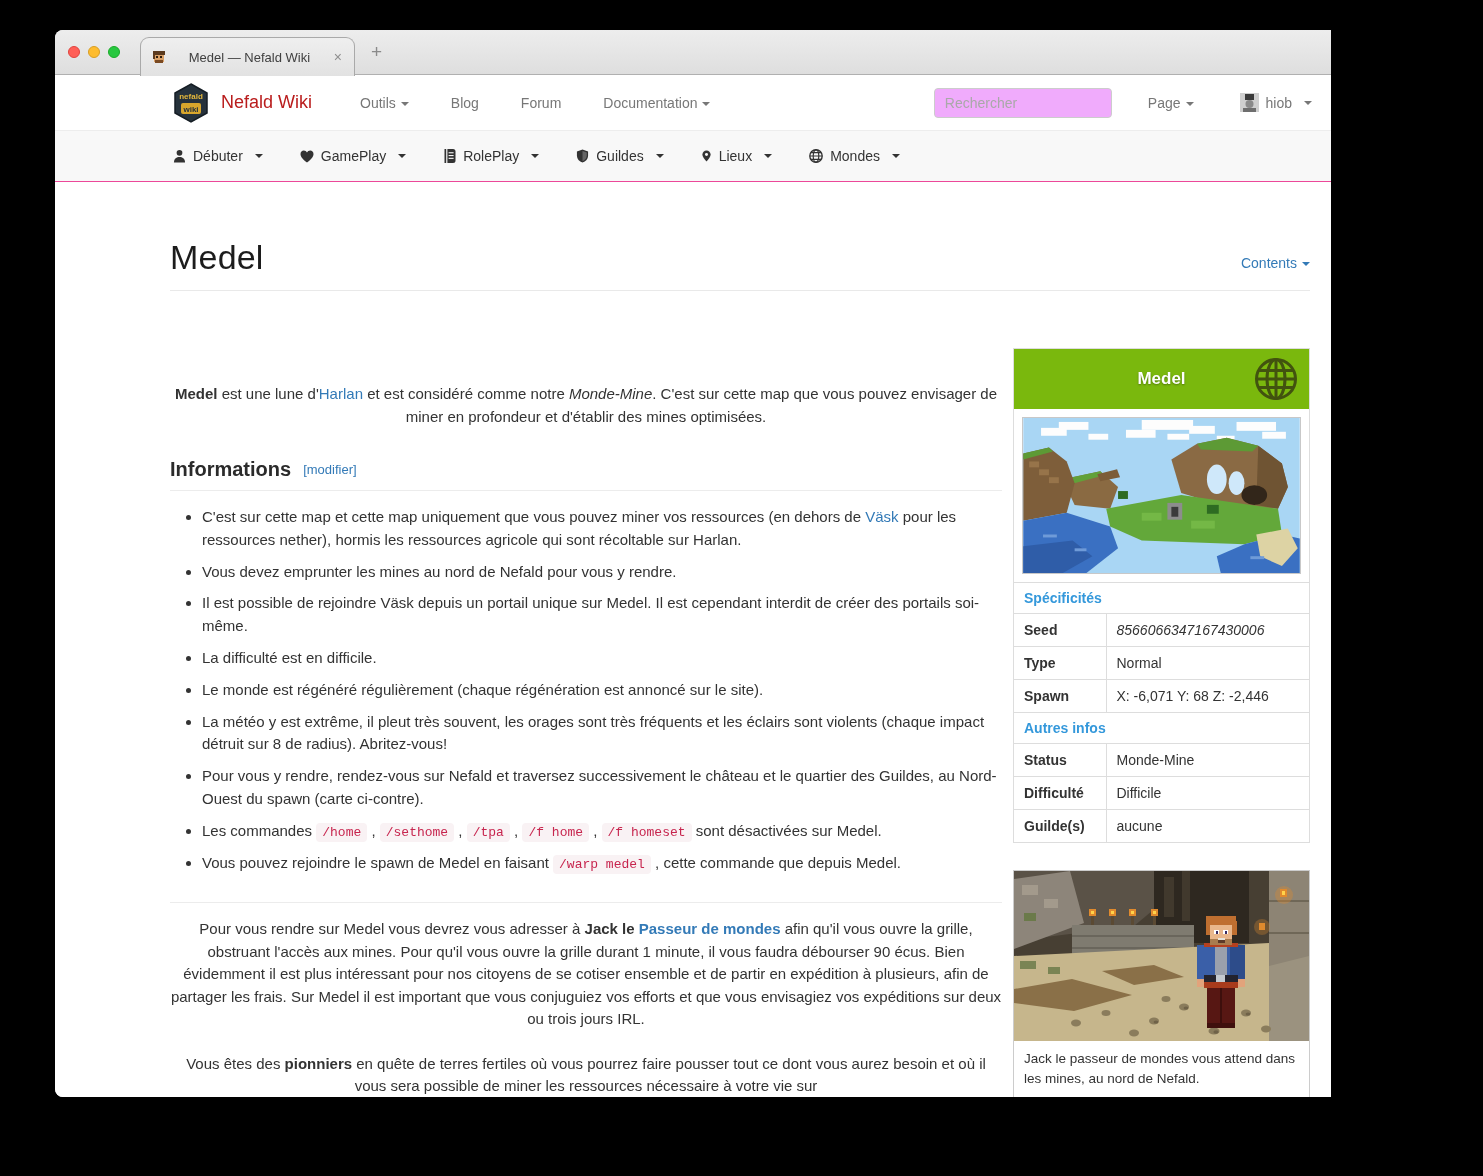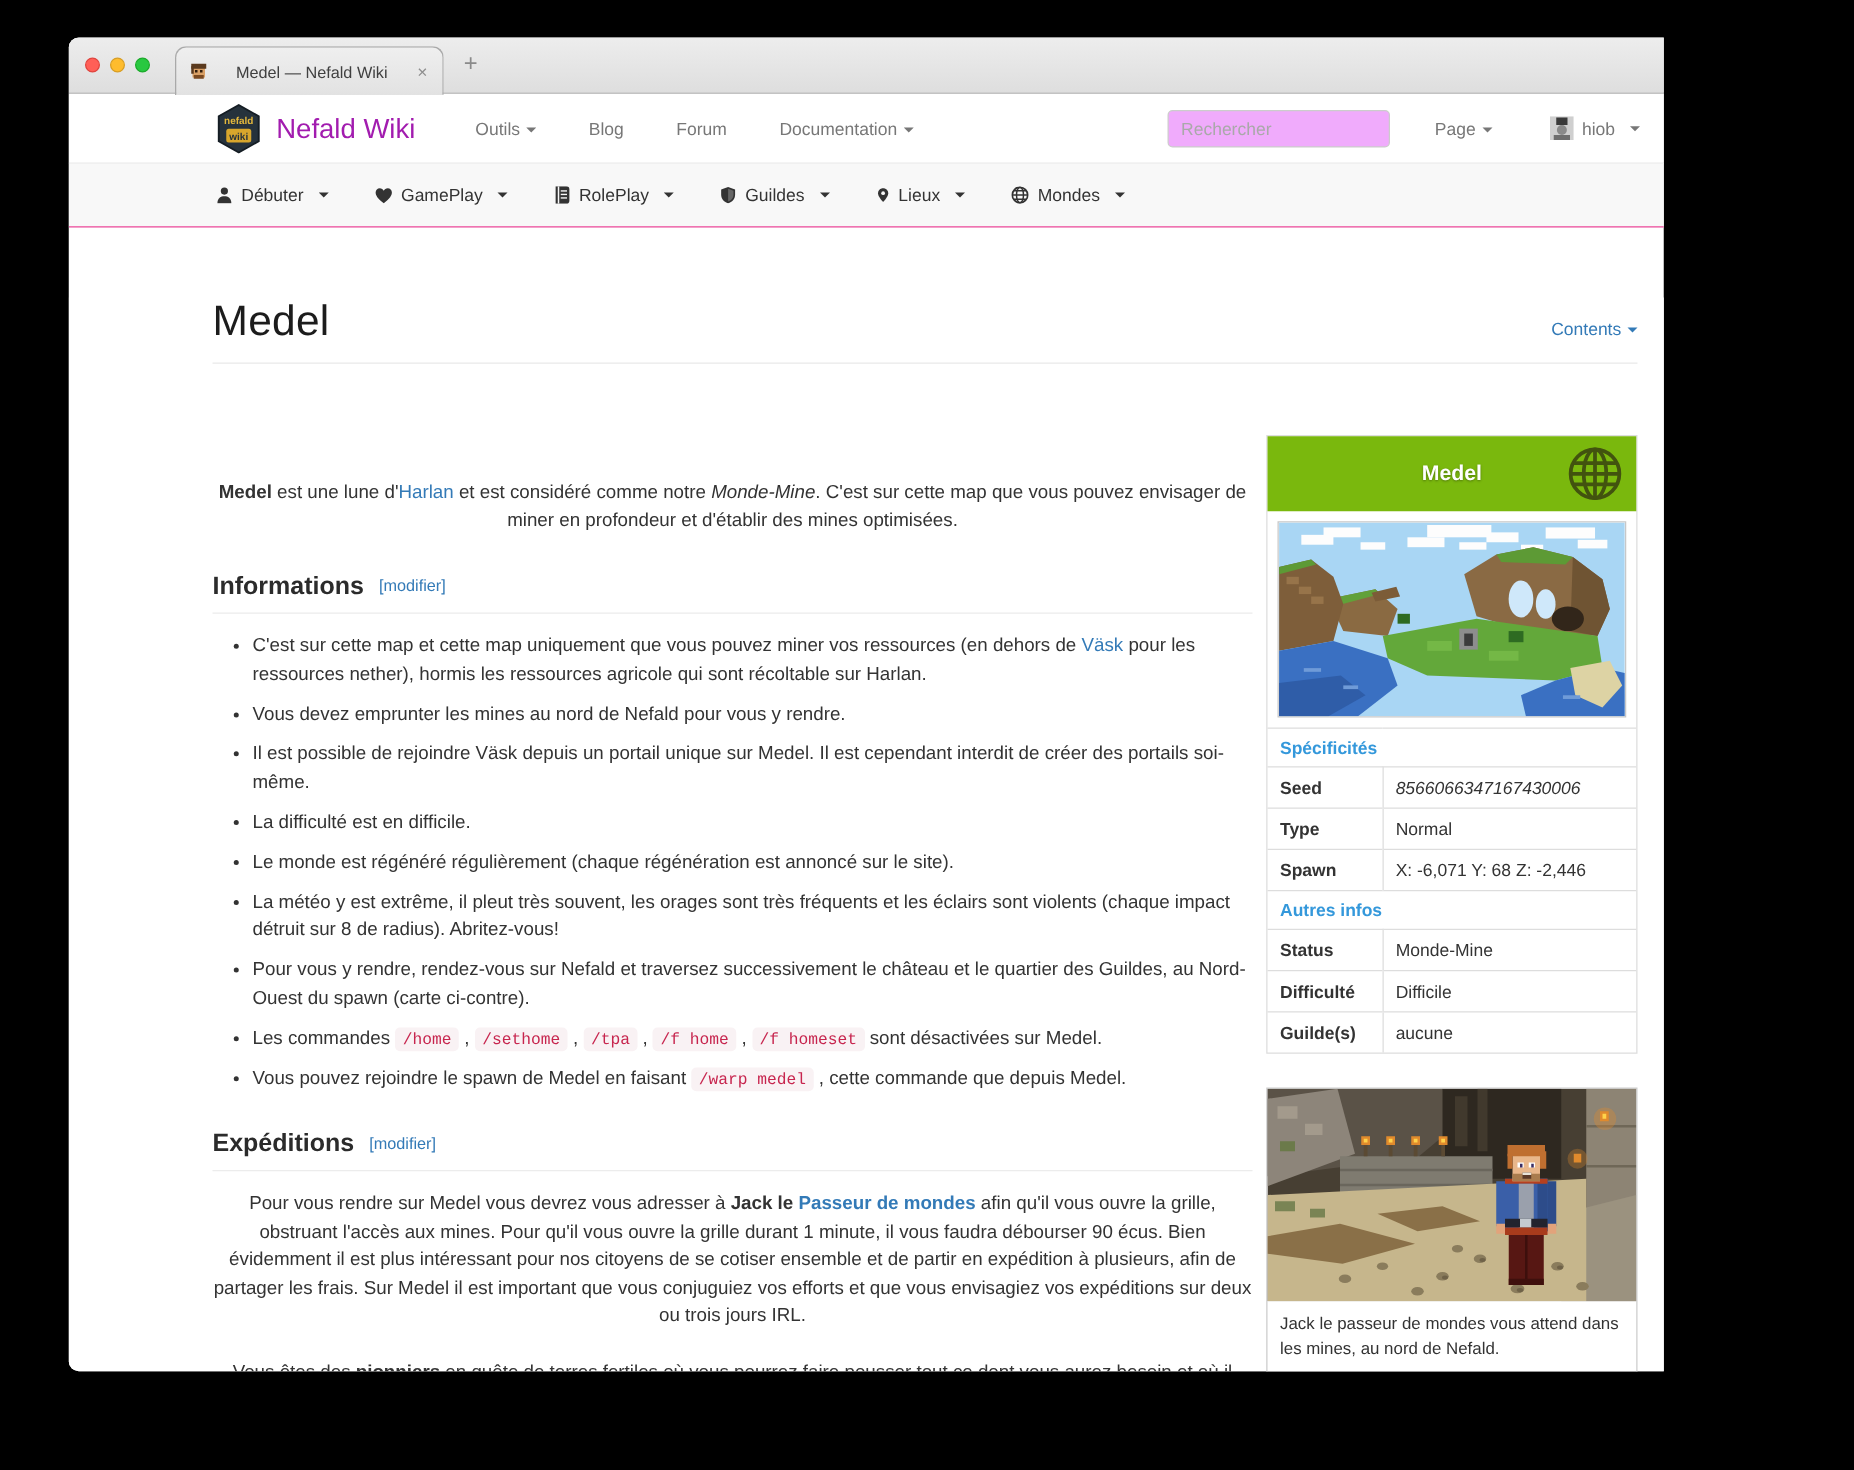--- a/index.html
+++ b/index.html
@@ -22,21 +22,21 @@
          background:linear-gradient(#efefef,#e2e2e2); border:1px solid #a9a9a9; border-bottom:none;
          border-radius:9px 9px 0 0; display:flex; align-items:center; padding:0 10px; z-index:2; }
   .tab-title { flex:1; text-align:center; font-size:13px; color:#404040; white-space:nowrap;
                overflow:hidden; }
   .tab-close { color:#8e8e8e; font-size:14px; line-height:1; cursor:default; padding:0 2px; }
   .newtab { position:absolute; left:316px; top:11px; font-size:19px; color:#8a8a8a; }
 
   
   .site-header { height:55px; background:#fff; display:flex; align-items:center;
                  padding:0 116px 0 118px; }
-  .brand { font-size:22px; color:#a21caf; margin-left:12px; }
+  .brand { font-size:18px; color:#b91c1c; margin-left:12px; }
   .main-nav { display:flex; margin-left:48px; gap:42px; align-items:center; }
   .main-nav a { font-size:14px; color:#777; text-decoration:none; white-space:nowrap; }
   .caret { display:inline-block; width:0; height:0; border-left:4px solid transparent;
            border-right:4px solid transparent; border-top:4px solid currentColor;
            margin-left:5px; vertical-align:middle; }
   .hdr-right { margin-left:auto; display:flex; align-items:center; }
   .search-input { width:178px; height:30px; border:1px solid #ccc; border-radius:4px;
                   padding:0 10px; font-size:14px; color:#333; background:#f0abfc;
                   font-family:inherit; }
   .search-input::placeholder { color:#a9a9a9; }
@@ -227,21 +227,20 @@
             <li>Vous devez emprunter les mines au nord de Nefald pour vous y rendre.</li>
             <li>Il est possible de rejoindre Väsk depuis un portail unique sur Medel. Il est cependant interdit de créer des portails soi-même.</li>
             <li>La difficulté est en difficile.</li>
             <li>Le monde est régénéré régulièrement (chaque régénération est annoncé sur le site).</li>
             <li>La météo y est extrême, il pleut très souvent, les orages sont très fréquents et les éclairs sont violents (chaque impact détruit sur 8 de radius). Abritez-vous!</li>
             <li>Pour vous y rendre, rendez-vous sur Nefald et traversez successivement le château et le quartier des Guildes, au Nord-Ouest du spawn (carte ci-contre).</li>
             <li><span>Les commandes </span><code class="cmd">/home</code><span> , </span><code class="cmd">/sethome</code><span> , </span><code class="cmd">/tpa</code><span> , </span><code class="cmd">/f home</code><span> , </span><code class="cmd">/f homeset</code><span> sont désactivées sur Medel.</span></li>
             <li><span>Vous pouvez rejoindre le spawn de Medel en faisant </span><code class="cmd">/warp medel</code><span> , cette commande que depuis Medel.</span></li>
           </ul>
 
-          <h2 class="sec"><span>Expéditions</span><a href="#" class="edit lnk">[modifier]</a></h2>
           <hr class="sub">
 
           <p class="exp-p"><span>Pour vous rendre sur Medel vous devrez vous adresser à </span><b>Jack le </b><a href="#" class="lnk" style="font-weight:700">Passeur de mondes</a><span> afin qu'il vous ouvre la grille, obstruant l'accès aux mines. Pour qu'il vous ouvre la grille durant 1 minute, il vous faudra débourser 90 écus. Bien évidemment il est plus intéressant pour nos citoyens de se cotiser ensemble et de partir en expédition à plusieurs, afin de partager les frais. Sur Medel il est important que vous conjuguiez vos efforts et que vous envisagiez vos expéditions sur deux ou trois jours IRL.</span></p>
 
           <p class="exp-p" style="margin-top:22px"><span>Vous êtes des </span><b>pionniers</b><span> en quête de terres fertiles où vous pourrez faire pousser tout ce dont vous aurez besoin et où il vous sera possible de miner les ressources nécessaire à votre vie sur </span></p>
 
         </div>
 
         <div class="sidebar">
           <div class="infobox">

